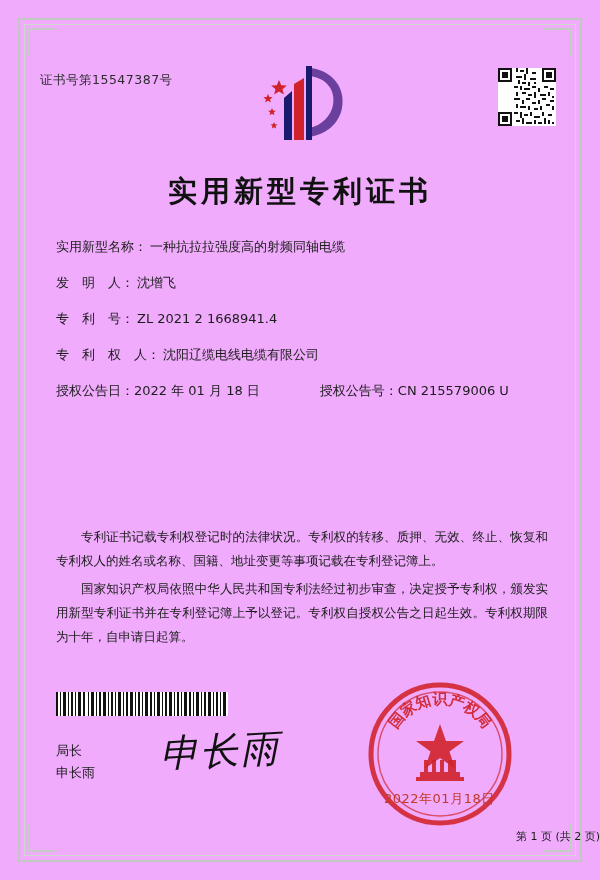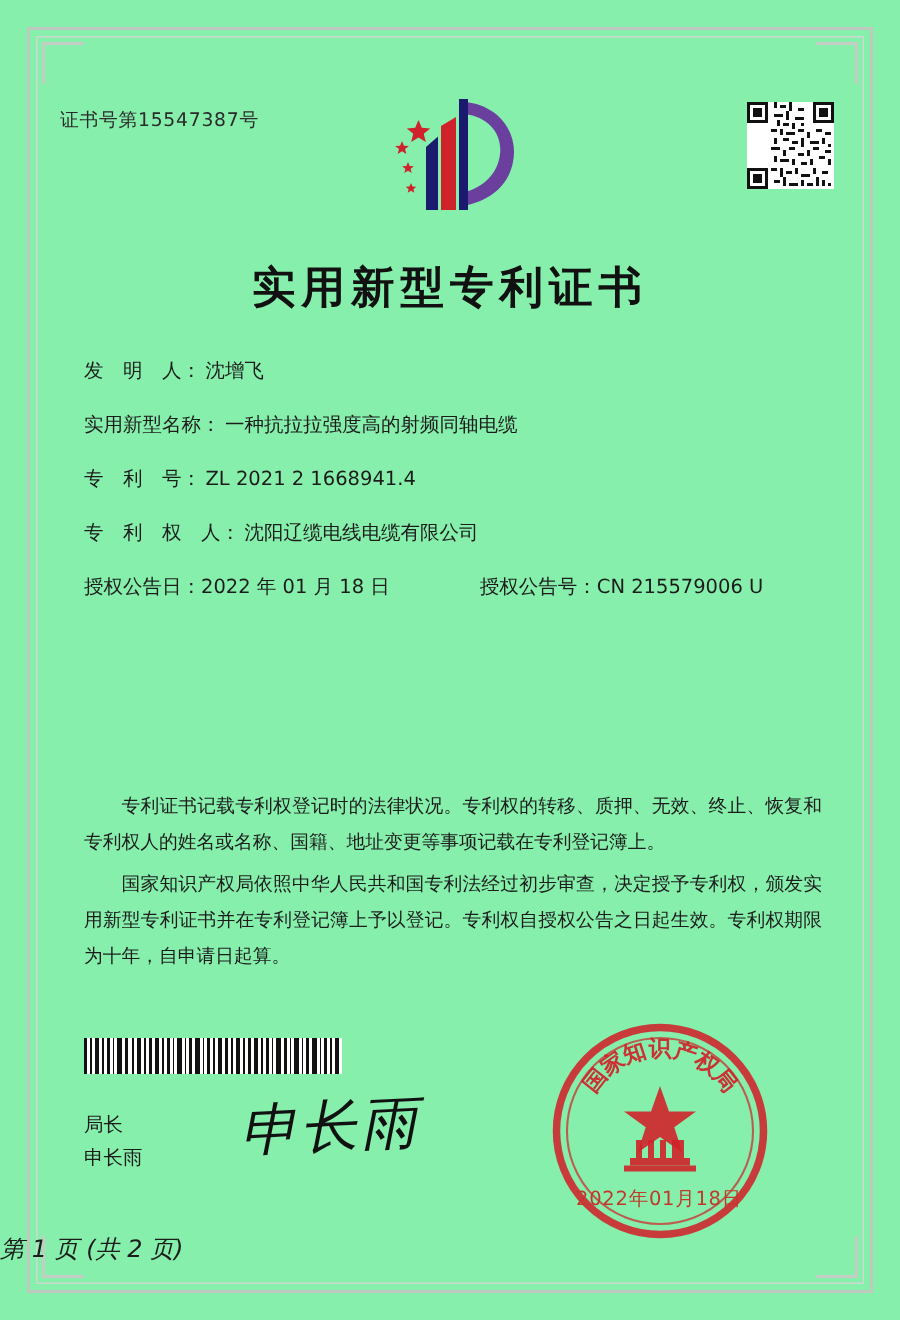--- a/index.html
+++ b/index.html
@@ -9,21 +9,21 @@
   }
   body {
     width: 600px;
     height: 880px;
     font-family: "DejaVu Sans", sans-serif;
   }
   #cert {
     position: relative;
     width: 600px;
     height: 880px;
-    background: #86efac;
+    background: #f0abfc;
     overflow: hidden;
   }
   
   .border-outer {
     position: absolute;
     left: 18px; top: 18px;
     width: 564px; height: 844px;
     border: 2px solid #bfc9bf;
     box-sizing: border-box;
   }
@@ -169,24 +169,23 @@
     color: #c0392b;
     letter-spacing: 0.5px;
     font-family: "DejaVu Sans", sans-serif;
     text-align: center;
   }
 
   .page-footer {
     position: absolute;
     left: 0; right: 0;
     bottom: 36px;
-    text-align: left;
-    font-size: 16px;
+    text-align: right;
+    font-size: 11px;
     color: #1c1c1c;
-    font-style: italic;
   }
 </style>
 </head>
 <body>
 
 <div id="cert">
 
   <div class="border-outer"></div>
   <div class="border-inner"></div>
   <div class="corner tl"></div>
@@ -285,26 +284,26 @@
         <polygon points="24,46 25.1,48.6 27.9,48.8 25.7,50.6 26.5,53.3 24,51.8 21.5,53.3 22.3,50.6 20.1,48.8 22.9,48.6"></polygon>
         <polygon points="26,60 27,62.3 29.5,62.5 27.6,64.1 28.2,66.5 26,65.2 23.8,66.5 24.4,64.1 22.5,62.5 25,62.3"></polygon>
       </g>
     </svg>
   </div>
 
   <div class="title">实用新型专利证书</div>
 
   <div class="fields">
     <div class="field">
+      <span class="lbl">实用新型名称：</span>
+      <span class="val">一种抗拉拉强度高的射频同轴电缆</span>
+    </div>
+    <div class="field">
       <span class="lbl">发　明　人：</span>
       <span class="val">沈增飞</span>
-    </div>
-    <div class="field">
-      <span class="lbl">实用新型名称：</span>
-      <span class="val">一种抗拉拉强度高的射频同轴电缆</span>
     </div>
     <div class="field">
       <span class="lbl">专　利　号：</span>
       <span class="val">ZL 2021 2 1668941.4</span>
     </div>
     <div class="field">
       <span class="lbl">专　利　权　人：</span>
       <span class="val">沈阳辽缆电线电缆有限公司</span>
     </div>
     <div class="field-row2">

